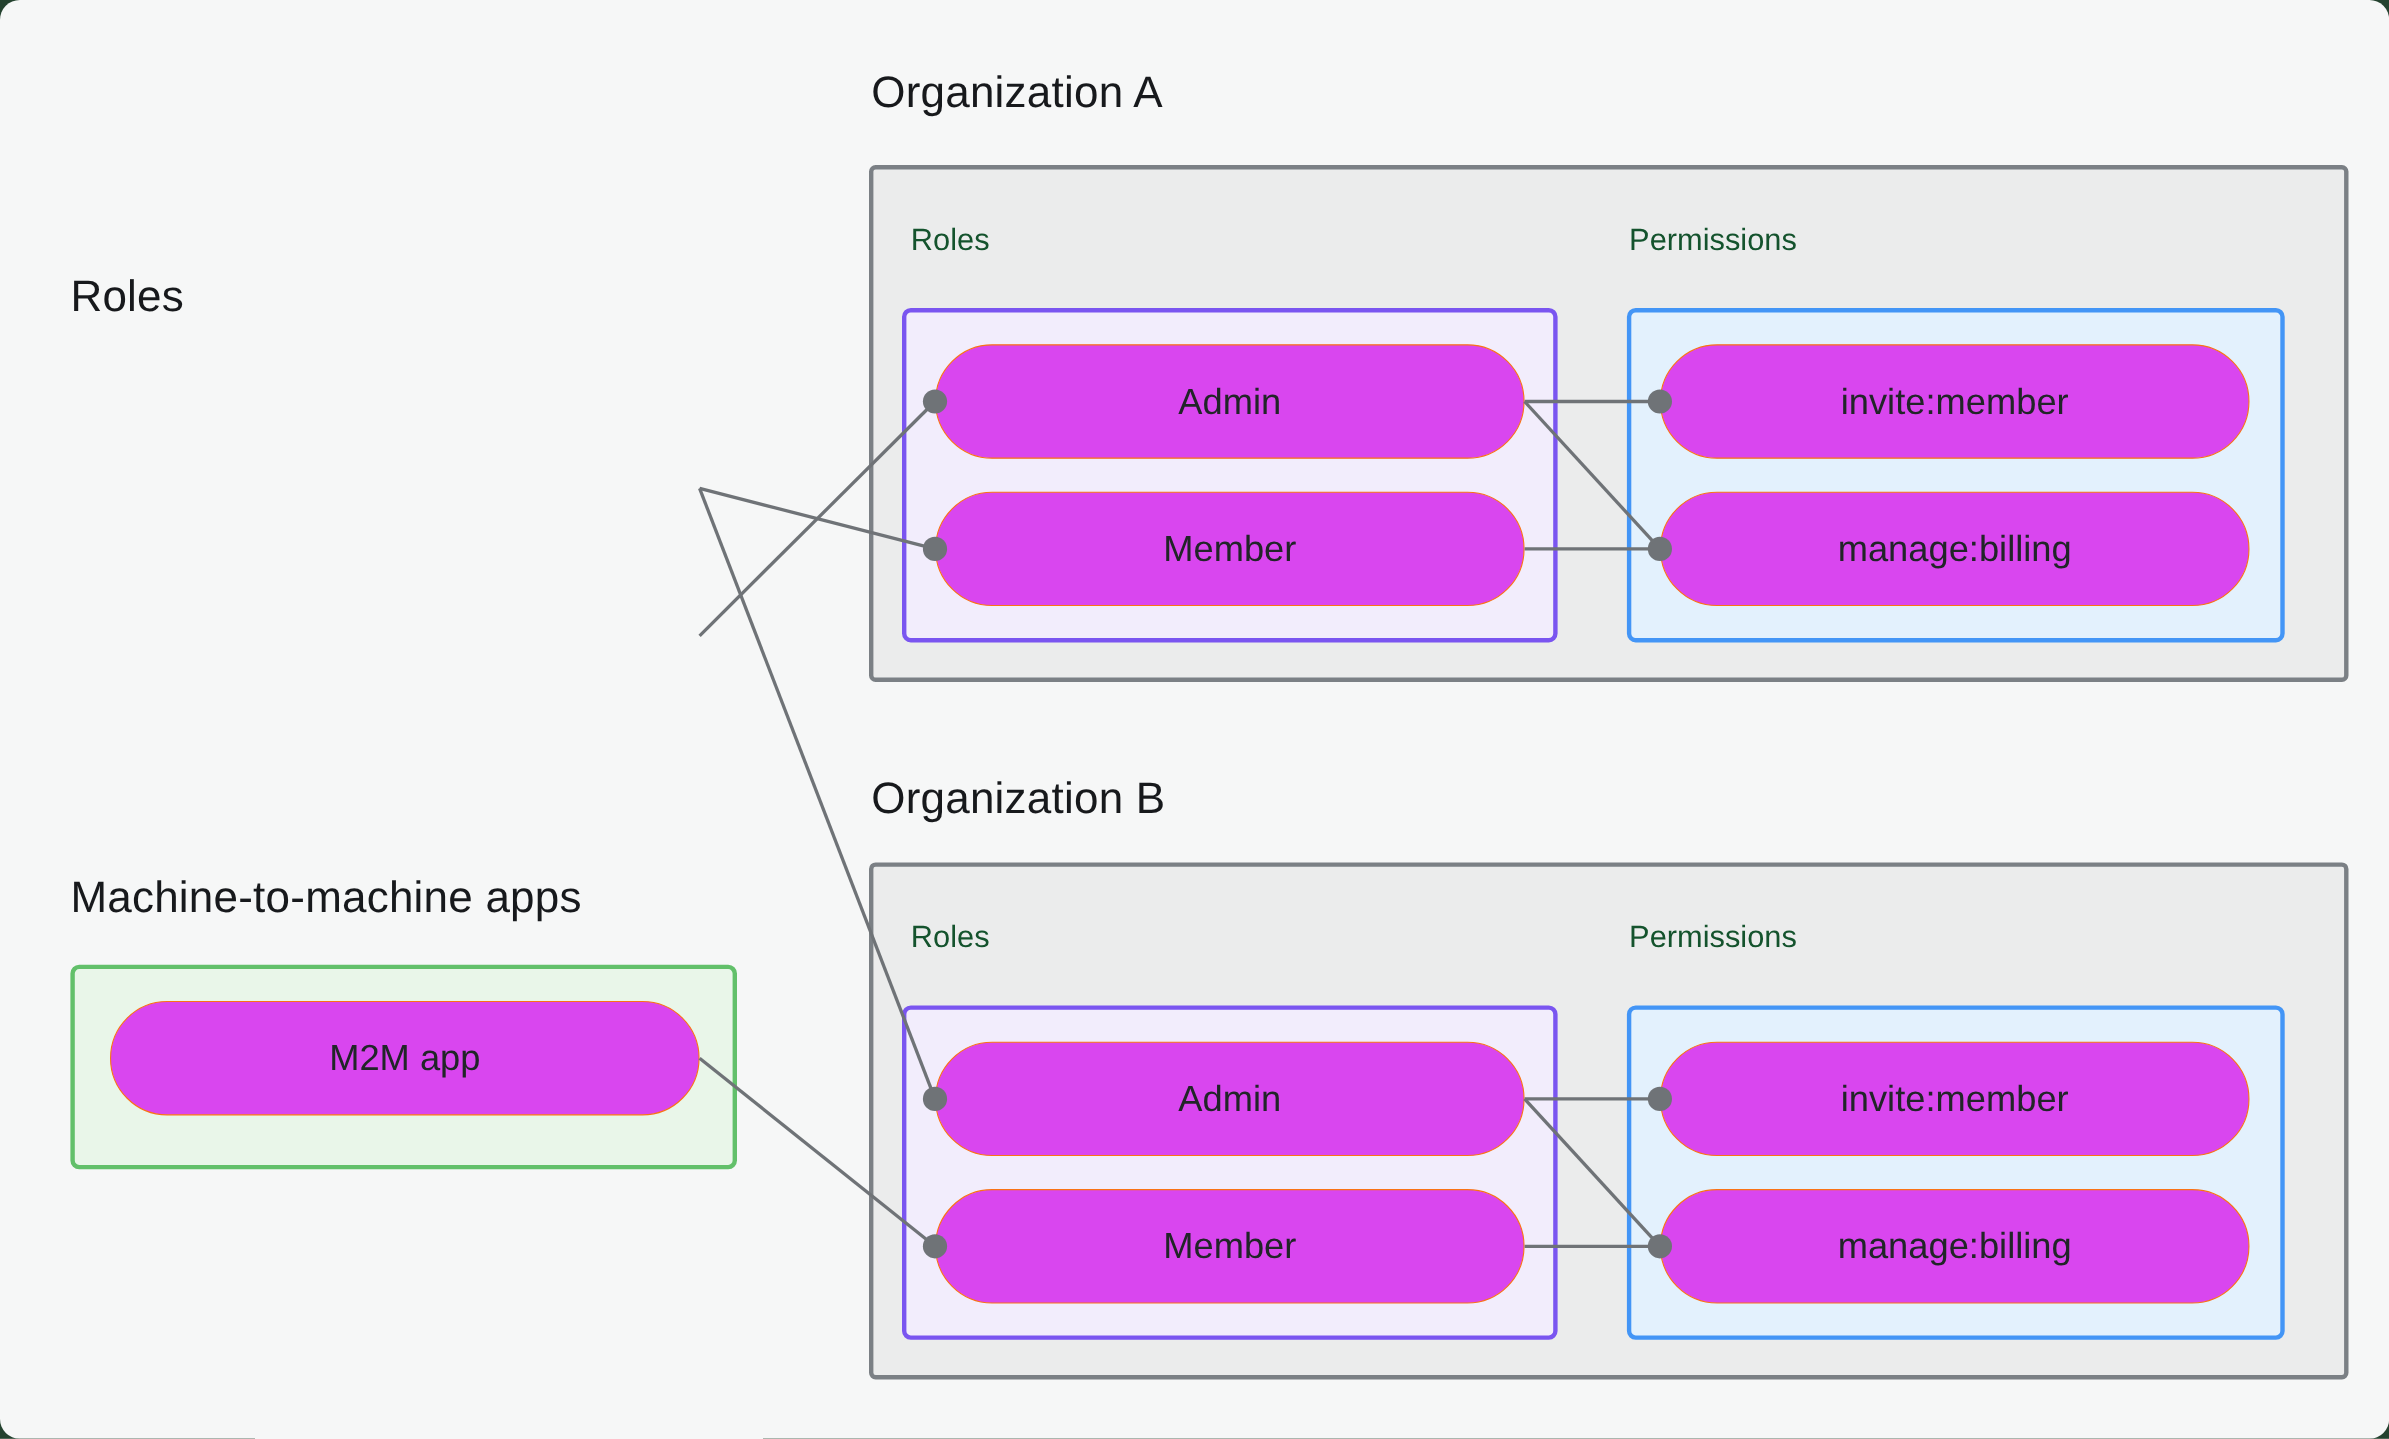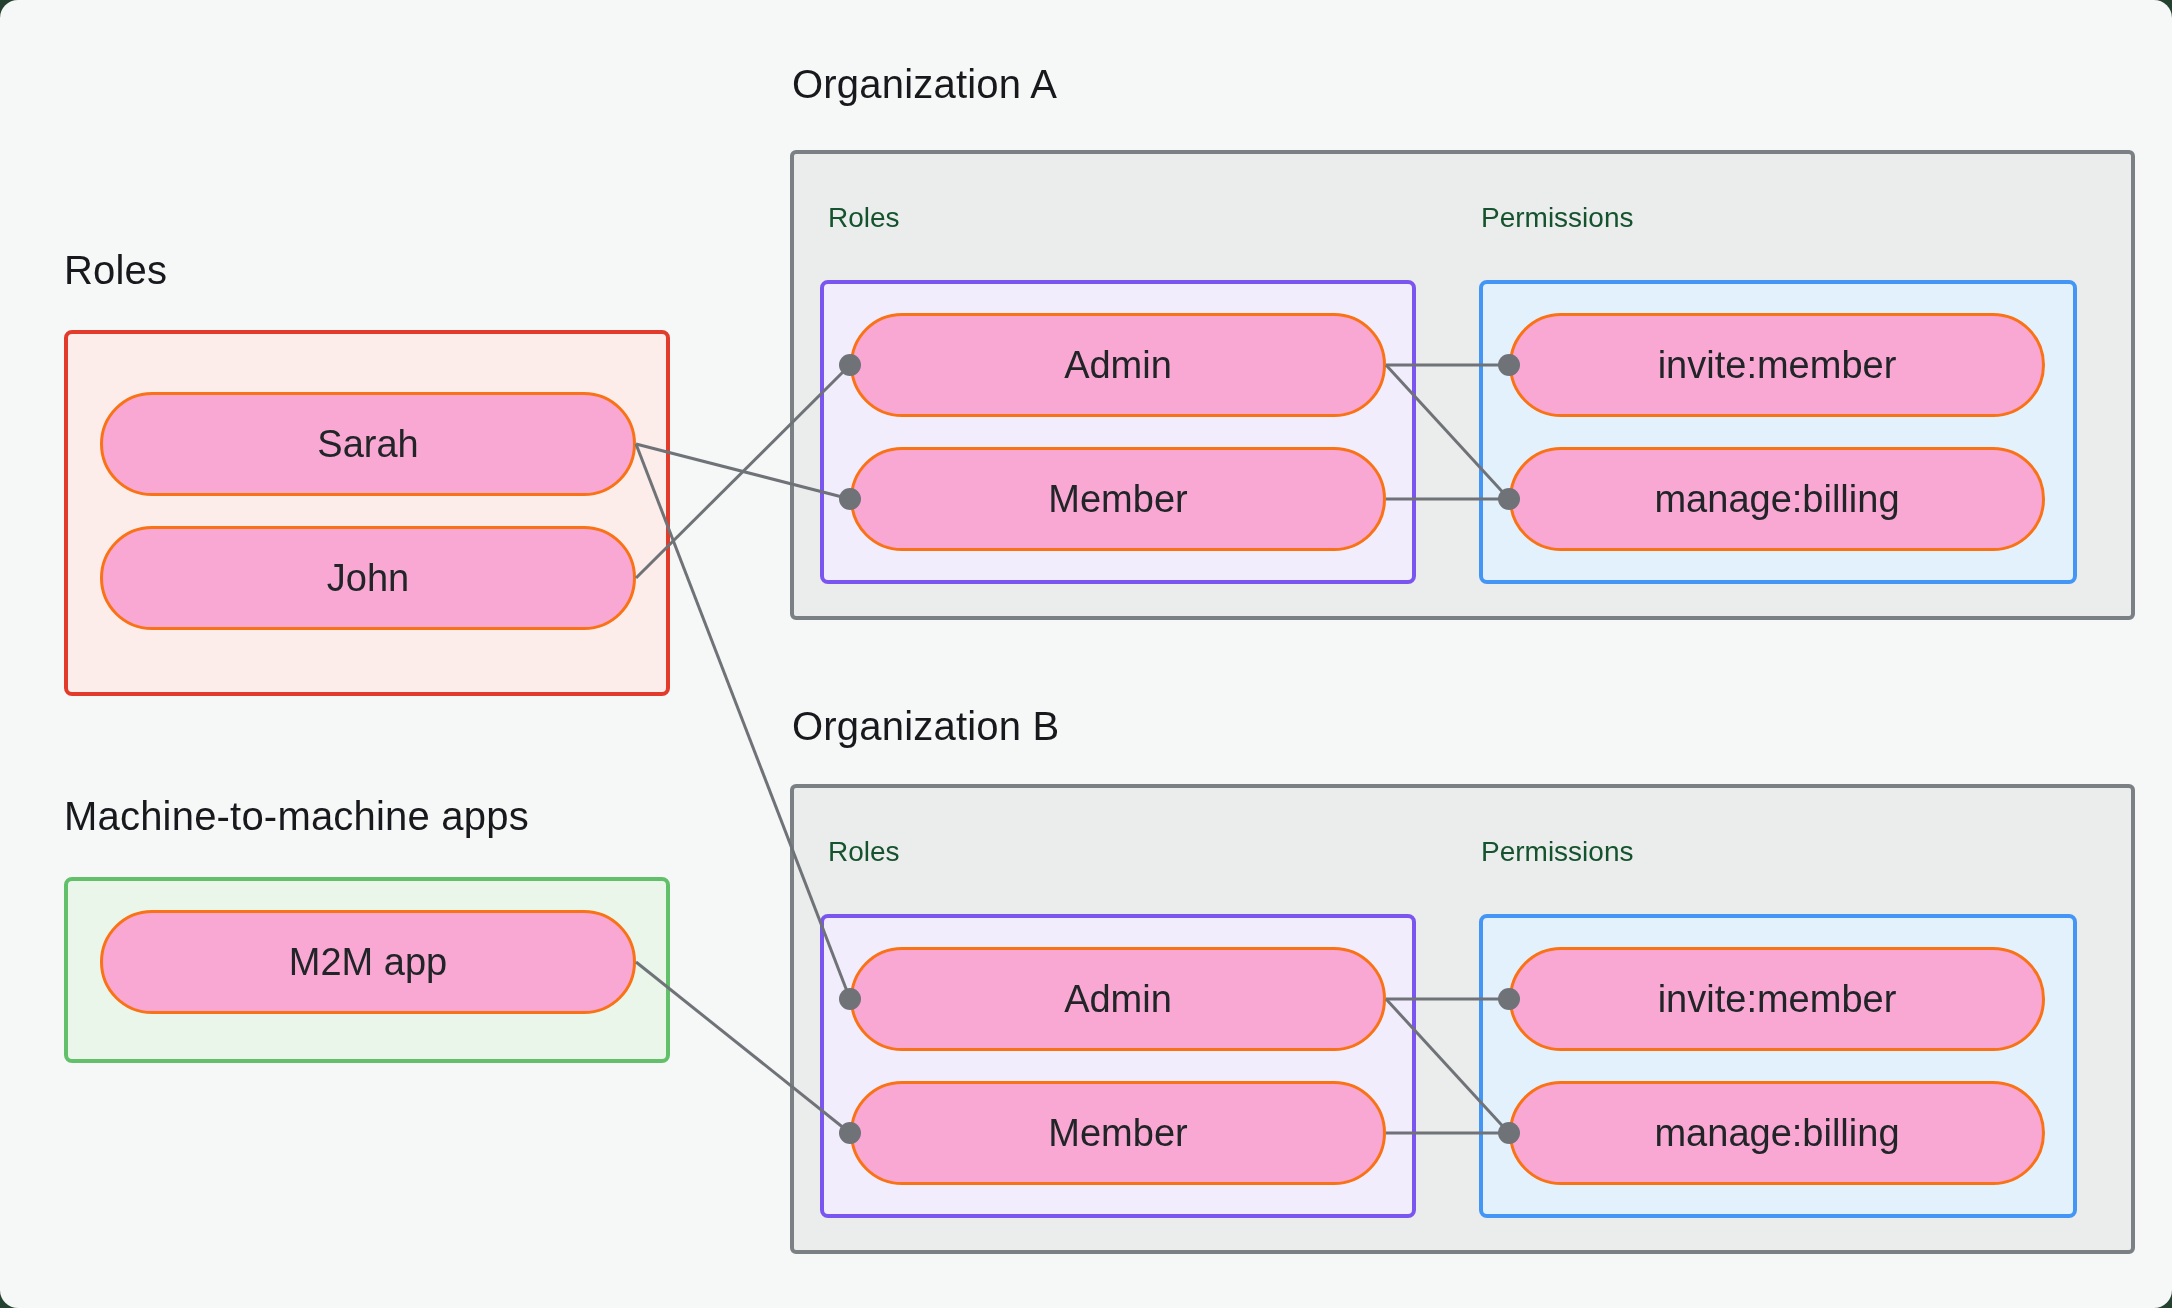--- a/index.html
+++ b/index.html
@@ -54,53 +54,45 @@
   .perms-label{left:687px;}
   .sub-box{
     position:absolute;top:126px;height:304px;
     border-radius:8px;box-sizing:border-box;
   }
   .roles-box{left:26px;width:596px;background:#f2edfc;border:4px solid #7a55f0;}
   .perms-box{left:685px;width:598px;background:#e3f1fd;border:4px solid #4395f6;text-decoration:underline;}
   .pill{
     position:absolute;
     left:26px;width:536px;height:104px;
-    background:#f9a8d4;
-    border:3px solid #f97316;
+    background:#d946ef;
+    border:1px solid #f97316;
     border-radius:60px;
     box-sizing:border-box;
     display:flex;align-items:center;justify-content:center;
-    font-size:38px;color:#212528;
+    font-size:33px;color:#212528;
     white-space:nowrap;
   }
   .users-box .pill, .m2m-box .pill{left:32px;}
   .row1{top:29px;}
   .row2{top:163px;}
   .u-row1{top:58px;}
   .u-row2{top:192px;}
   svg.edges{
     position:absolute;left:0;top:0;width:2172px;height:1308px;
     pointer-events:none;
   }
 </style>
 </head>
 <body>
 
 <div class="canvas" id="canvas">
 
   <div class="section-label" style="left:64px;top:248px">Roles</div>
 
-  <div class="group-box users-box">
-    <div class="pill u-row1">
-      <span>Sarah</span>
-    </div>
-    <div class="pill u-row2">
-      <span>John</span>
-    </div>
-  </div>
 
   <div class="section-label" style="left:64px;top:794px">Machine-to-machine apps</div>
 
   <div class="group-box m2m-box">
     <div class="pill" style="top:29px">
       <span>M2M app</span>
     </div>
   </div>
 
   <div class="section-label" style="left:792px;top:62px">Organization A</div>

